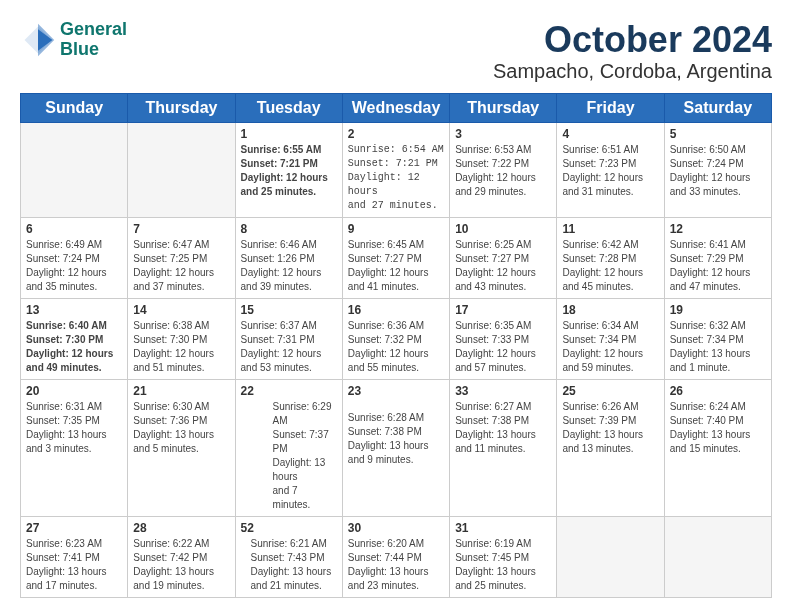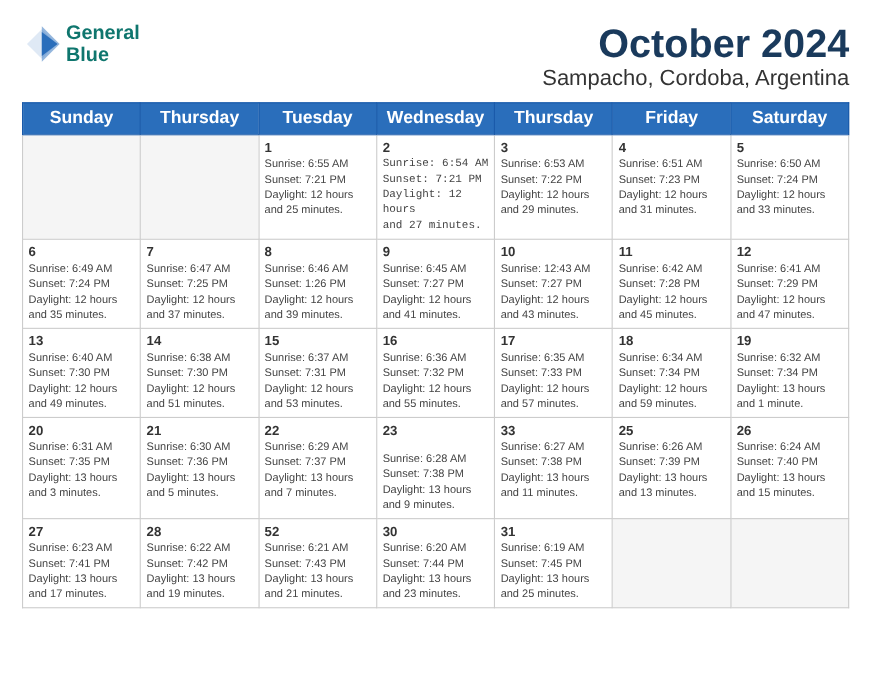--- a/index.html
+++ b/index.html
@@ -119,21 +119,21 @@
         <th>Friday</th>
         <th>Saturday</th>
       </tr>
   </thead>
   <tbody id="calendar-body">
   <tr>
         <td class="empty"></td>
         <td class="empty"></td>
         <td>
           <span class="day-number">1</span>
-          <div class="day-info" style="white-space: pre-line;">Sunrise: 6:55 AM
+          <div class="day-info" style="white-space: pre-line; font-weight: bold;">Sunrise: 6:55 AM
 Sunset: 7:21 PM
 Daylight: 12 hours
 and 25 minutes.</div>
         </td>
         <td>
           <span class="day-number">2</span>
           <div class="day-info" style="white-space: pre-line; font-family: Liberation Mono, monospace;">Sunrise: 6:54 AM
 Sunset: 7:21 PM
 Daylight: 12 hours
 and 27 minutes.</div>
@@ -184,21 +184,21 @@
         </td>
         <td>
           <span class="day-number">9</span>
           <div class="day-info" style="white-space: pre-line;">Sunrise: 6:45 AM
 Sunset: 7:27 PM
 Daylight: 12 hours
 and 41 minutes.</div>
         </td>
         <td>
           <span class="day-number">10</span>
-          <div class="day-info" style="white-space: pre-line;">Sunrise: 12:43 AM
+          <div class="day-info" style="white-space: pre-line;">Sunrise: 6:25 AM
 Sunset: 7:27 PM
 Daylight: 12 hours
 and 43 minutes.</div>
         </td>
         <td>
           <span class="day-number">11</span>
           <div class="day-info" style="white-space: pre-line;">Sunrise: 6:42 AM
 Sunset: 7:28 PM
 Daylight: 12 hours
 and 45 minutes.</div>
@@ -207,21 +207,21 @@
           <span class="day-number">12</span>
           <div class="day-info" style="white-space: pre-line;">Sunrise: 6:41 AM
 Sunset: 7:29 PM
 Daylight: 12 hours
 and 47 minutes.</div>
         </td>
       </tr>
       <tr>
         <td>
           <span class="day-number">13</span>
-          <div class="day-info" style="white-space: pre-line;">Sunrise: 6:40 AM
+          <div class="day-info" style="white-space: pre-line; font-weight: bold;">Sunrise: 6:40 AM
 Sunset: 7:30 PM
 Daylight: 12 hours
 and 49 minutes.</div>
         </td>
         <td>
           <span class="day-number">14</span>
           <div class="day-info" style="white-space: pre-line;">Sunrise: 6:38 AM
 Sunset: 7:30 PM
 Daylight: 12 hours
 and 51 minutes.</div>
@@ -272,21 +272,21 @@
         </td>
         <td>
           <span class="day-number">21</span>
           <div class="day-info" style="white-space: pre-line;">Sunrise: 6:30 AM
 Sunset: 7:36 PM
 Daylight: 13 hours
 and 5 minutes.</div>
         </td>
         <td>
           <span class="day-number">22</span>
-          <div class="day-info" style="white-space: pre-line;">Sunrise: 6:29 AM
+          <div class="day-info" style="white-space: pre-line; margin-left: 32px;">Sunrise: 6:29 AM
 Sunset: 7:37 PM
 Daylight: 13 hours
 and 7 minutes.</div>
         </td>
         <td>
           <span class="day-number">23</span>
           <div class="day-info" style="white-space: pre-line; margin-top: 13px;">Sunrise: 6:28 AM
 Sunset: 7:38 PM
 Daylight: 13 hours
 and 9 minutes.</div>
@@ -323,21 +323,21 @@
         </td>
         <td>
           <span class="day-number">28</span>
           <div class="day-info" style="white-space: pre-line;">Sunrise: 6:22 AM
 Sunset: 7:42 PM
 Daylight: 13 hours
 and 19 minutes.</div>
         </td>
         <td>
           <span class="day-number">52</span>
-          <div class="day-info" style="white-space: pre-line;">Sunrise: 6:21 AM
+          <div class="day-info" style="white-space: pre-line; margin-left: 10px;">Sunrise: 6:21 AM
 Sunset: 7:43 PM
 Daylight: 13 hours
 and 21 minutes.</div>
         </td>
         <td>
           <span class="day-number">30</span>
           <div class="day-info" style="white-space: pre-line;">Sunrise: 6:20 AM
 Sunset: 7:44 PM
 Daylight: 13 hours
 and 23 minutes.</div>

